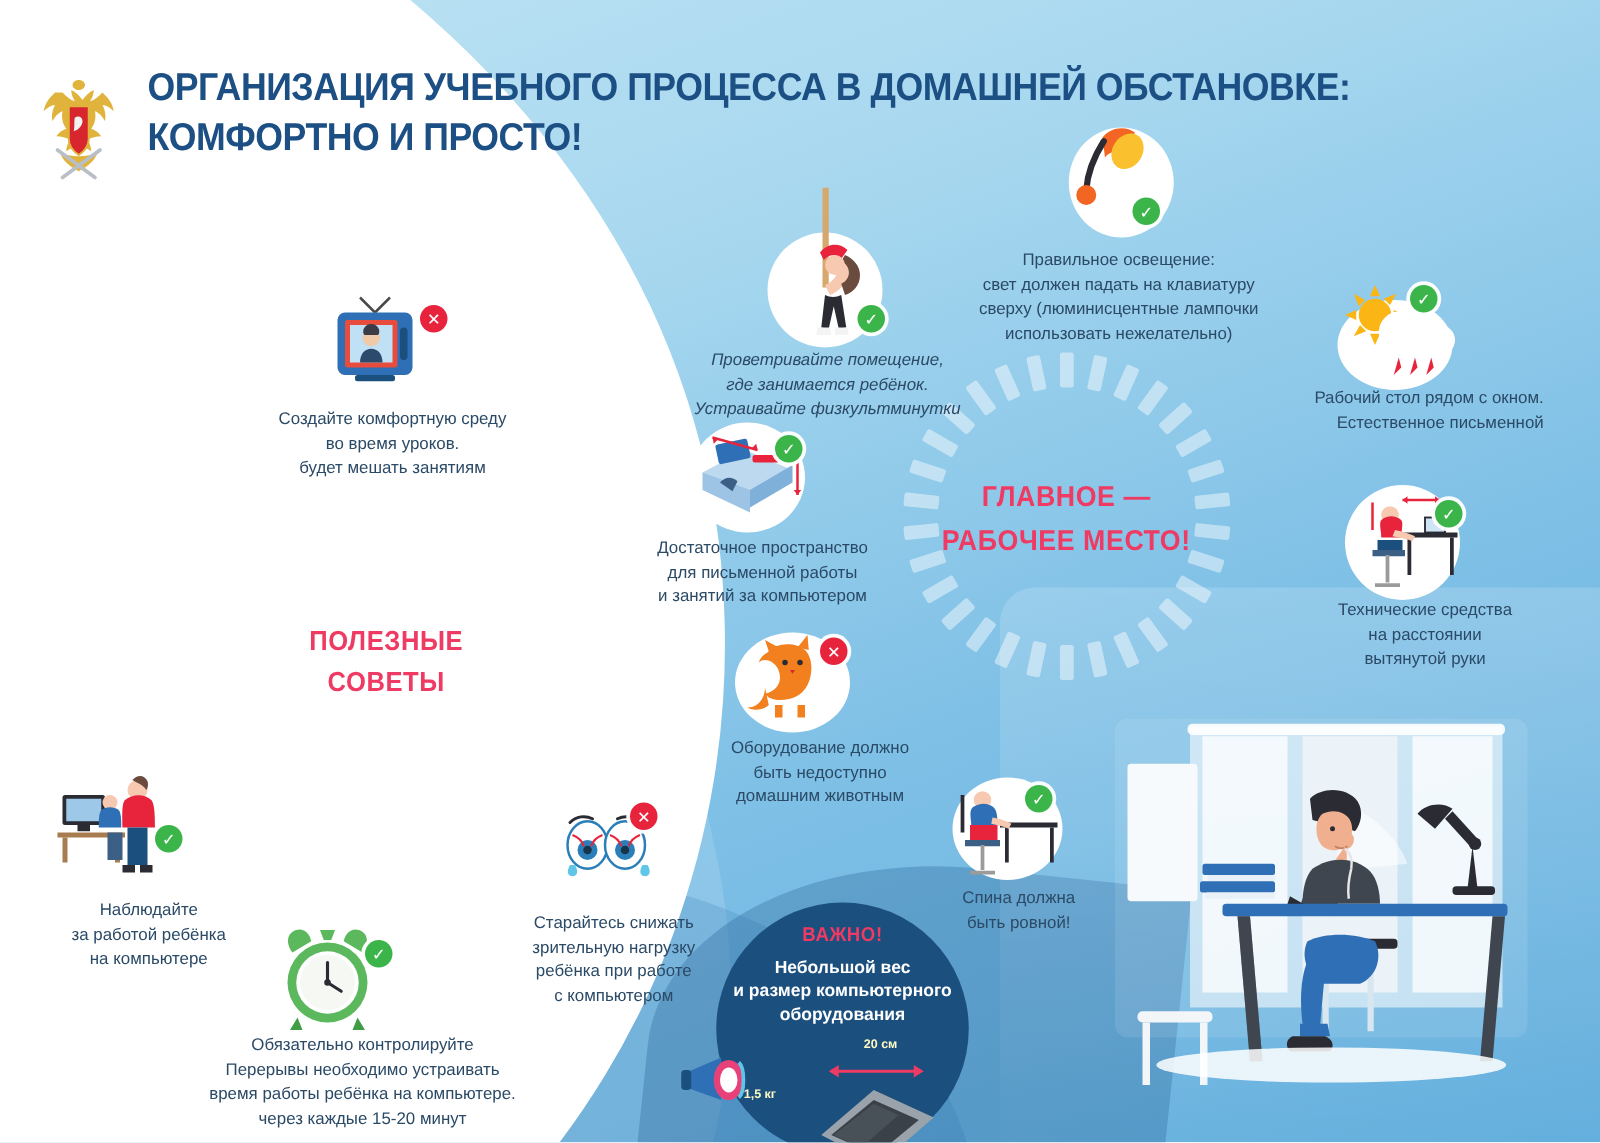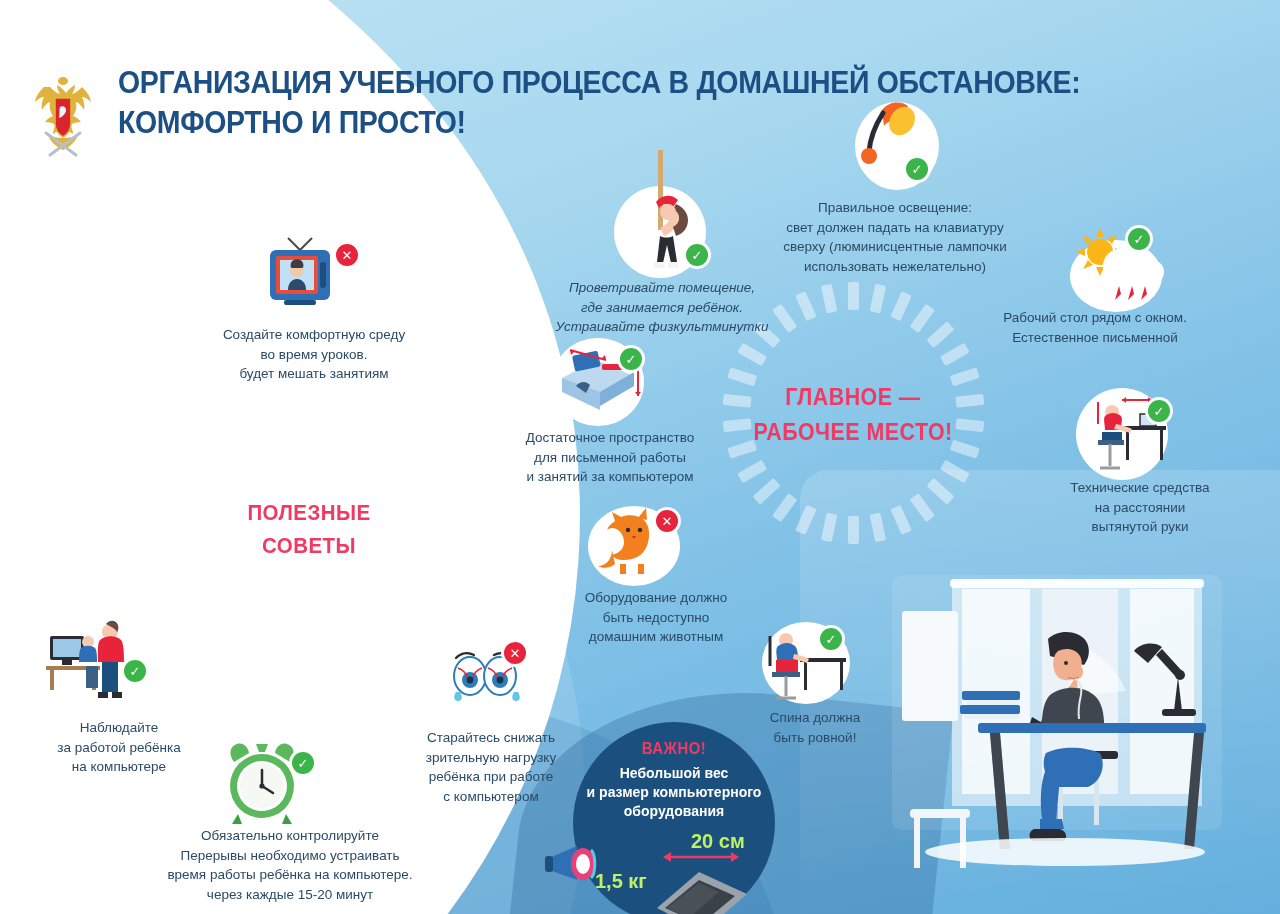--- a/index.html
+++ b/index.html
@@ -32,21 +32,21 @@
     background:linear-gradient(180deg,rgba(255,255,255,0.16),rgba(255,255,255,0));
     border-radius:28px;
   }
   .bg-dark-wedge{
     position:absolute;left:520px;top:690px;width:420px;height:280px;
     background:rgba(27,86,140,0.28);border-radius:60% 0 0 0;
     transform:rotate(6deg);
   }
 
   
-  .header{position:absolute;left:0;top:55px;width:1240px;height:120px;}
+  .header{position:absolute;left:0;top:42px;width:1240px;height:120px;}
   .emblem{position:absolute;left:24px;top:16px;width:78px;height:92px;}
   .title{
     position:absolute;left:118px;top:8px;width:1080px;
     color:#1c4f84;font-weight:bold;font-size:31px;line-height:1.28;
     letter-spacing:-0.4px;font-stretch:condensed;
     transform:scaleX(0.92);transform-origin:left top;
   }
   .title .l2{display:block;}
 
   
@@ -90,21 +90,21 @@
   .imp-title{
     position:absolute;left:0;right:0;top:18px;text-align:center;
     color:#ef3a63;font-weight:bold;font-size:16px;letter-spacing:0.5px;
     transform:scaleX(0.93);
   }
   .imp-body{
     position:absolute;left:6px;right:6px;top:42px;text-align:center;
     color:#ffffff;font-weight:bold;font-size:14px;line-height:1.35;
   }
   .imp-dim{
-    position:absolute;color:#bef264;font-weight:bold;font-size:20px;
+    position:absolute;color:#fef9c3;font-weight:bold;font-size:10px;
   }
 
   
   .scene{position:absolute;left:880px;top:555px;width:360px;height:345px;}
 </style>
 </head>
 <body>
 
 <div id="poster">
 
@@ -276,21 +276,21 @@
         <circle cx="90" cy="50" r="12"></circle>
         <rect x="46" y="44" width="52" height="18" rx="9"></rect>
       </g>
       <g fill="#e8243c">
         <path d="M57 64l-4 14 6-6z"></path>
           <path d="M70 64l-4 14 6-6z"></path>
           <path d="M83 64l-4 14 6-6z"></path>
       </g>
     </svg>
     <div class="badge ok" style="left:1128px;top:228px;">✓</div>
-    <div class="tip" style="left:955px;top:308px;width:280px;">
+    <div class="tip" style="left:955px;top:308px;width:280px;text-align:right;">
       <div>Рабочий стол рядом с окном.</div>
       <div>Естественное письменной</div>
     </div>
   </div>
 
   <div>
     <div class="bubble" style="left:552px;top:338px;width:92px;height:88px;"></div>
     <svg style="position:absolute;left:546px;top:334px;width:104px;height:96px;" viewBox="0 0 104 96">
       <path d="M16 44l34-18 38 16-34 20z" fill="#bcd9ef"></path>
       <path d="M16 44v14l38 18V58z" fill="#9dc4e4"></path>

